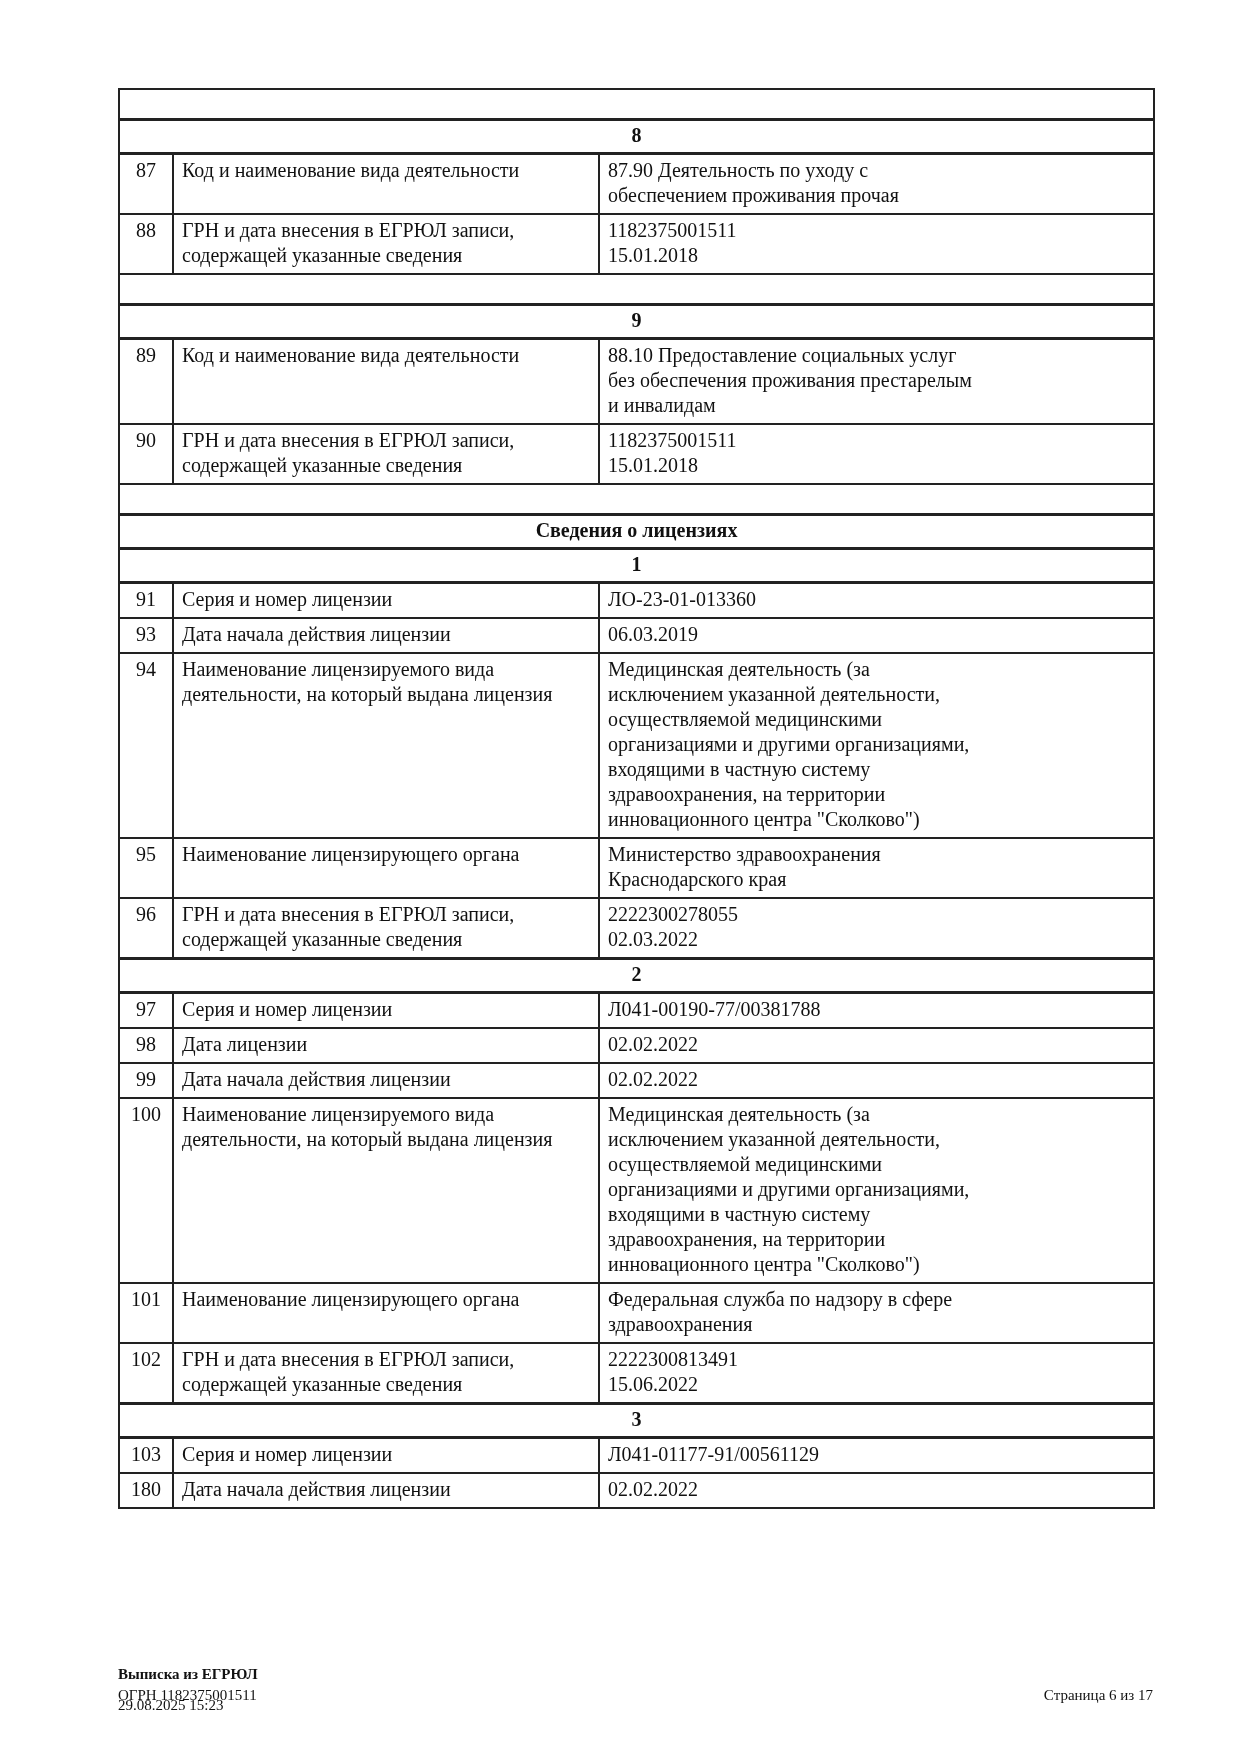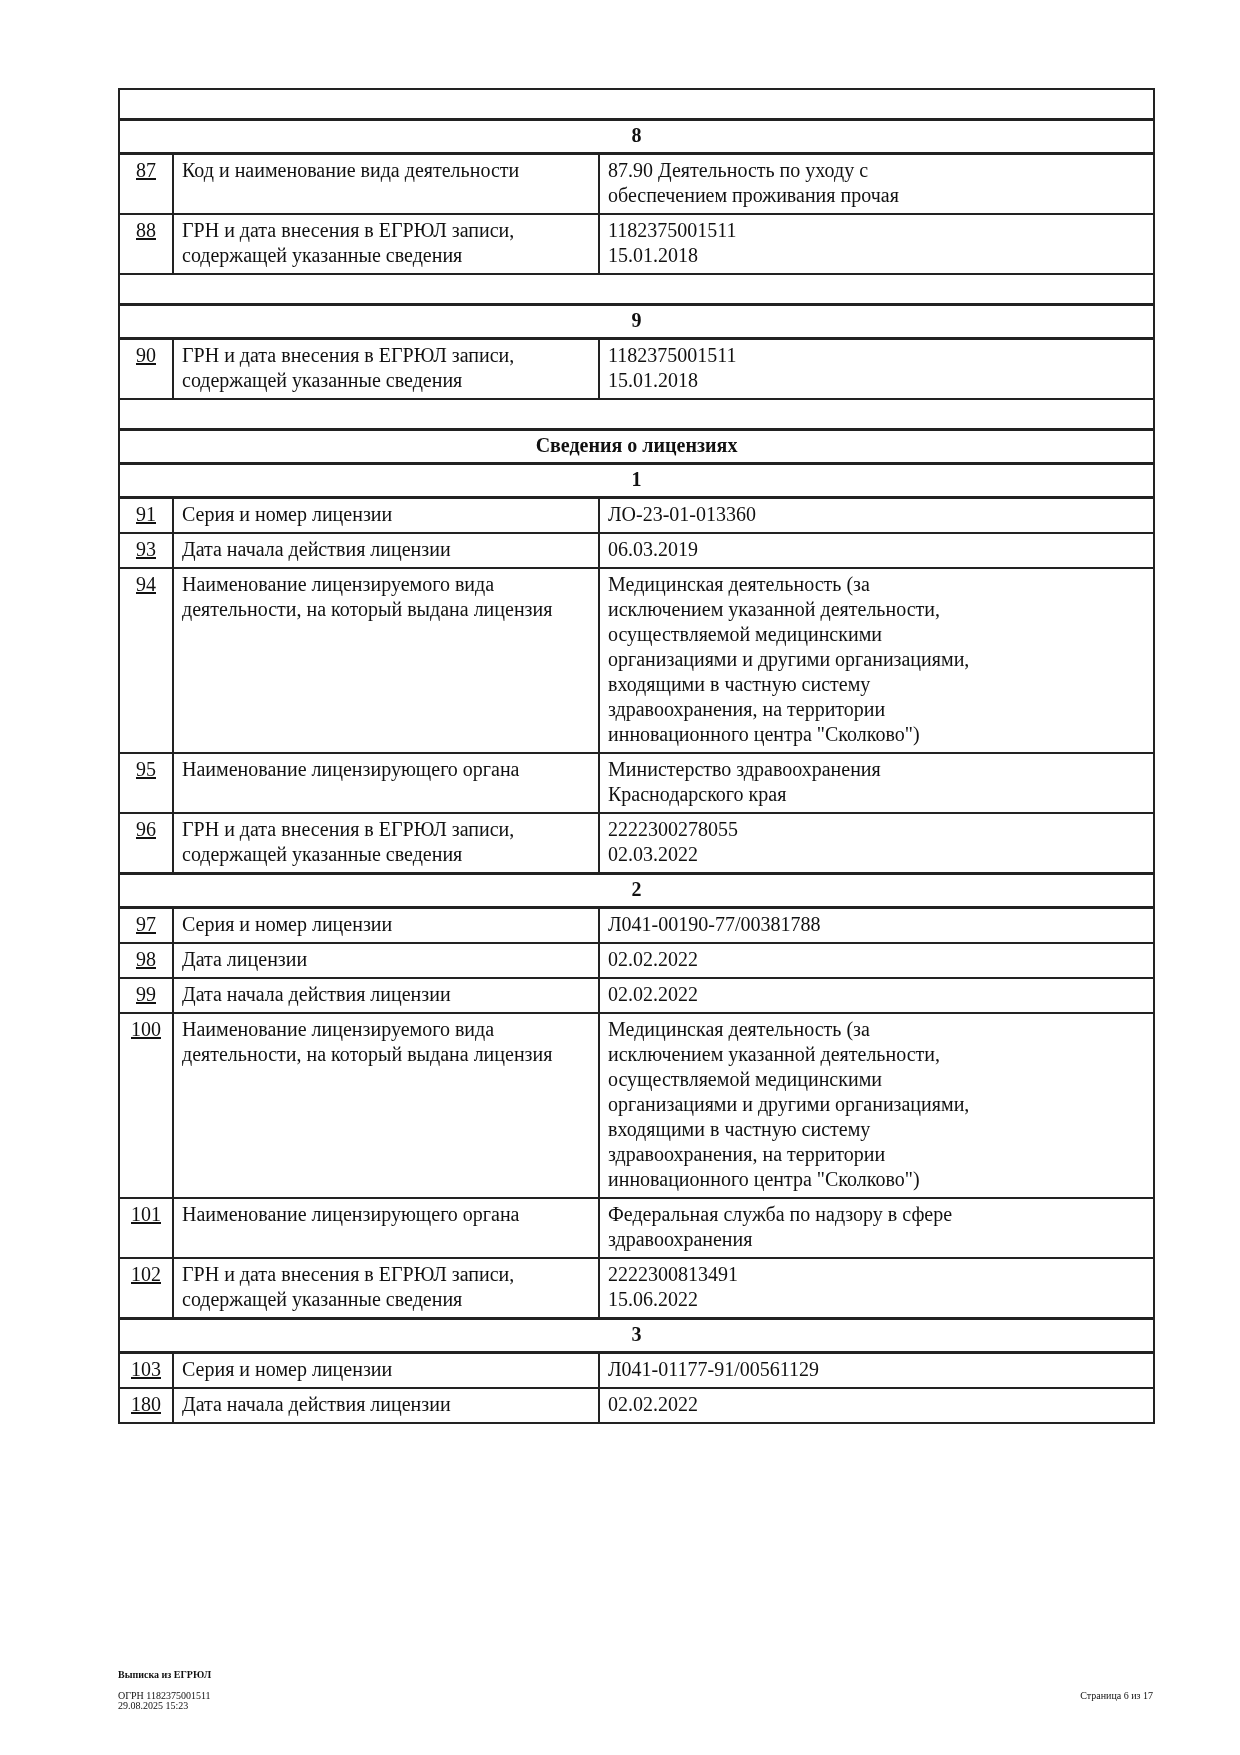--- a/index.html
+++ b/index.html
@@ -30,41 +30,41 @@
     border: 2px solid #222222;
     font-size: 20px;
     line-height: 25px;
     vertical-align: top;
     padding: 3px 8px 5px 8px;
     white-space: pre-line;
     color: #111111;
   }
   tr.data-row td.num {
     text-align: center;
-    padding-left: 2px; padding-right: 2px; text-decoration: underline;
+    padding-left: 2px; padding-right: 2px;
   }
   tr.data-row td.value { padding-right: 10px; margin-top: 45px; }
   tr.spacer-row td {
     height: 28px;
     border-bottom-width: 3px;
     padding: 0;
   }
   tr.header-row td, tr.title-row td {
     text-align: center;
     font-weight: bold;
     height: 26px;
     border-top-width: 3px;
     border-bottom-width: 3px;
     padding-top: 2px; padding-bottom: 3px;
   }
   .footer {
     position: absolute;
     left: 118px; top: 1664px;
     width: 1035px;
-    font-size: 10px;
+    font-size: 15px;
     line-height: 21px;
     color: #111111;
   }
   .footer .doc-type { font-weight: bold; }
   .footer .row2 { position: relative; height: 21px; }
   .footer .row2 .datetime { position: absolute; left: 0; top: 10px; }
   .footer .row2 .ogrn {
     position: absolute; left: 0; right: 0; top: 0;
   }
   .footer .row2 .pagenum { position: absolute; right: 0; top: 0; }
@@ -98,20 +98,27 @@
           <td class="label">ГРН и дата внесения в ЕГРЮЛ записи,
 содержащей указанные сведения</td>
           <td class="value">1182375001511
 15.01.2018</td>
         </tr>
         <tr class="spacer-row">
           <td colspan="3"></td>
         </tr>
         <tr class="header-row">
           <td colspan="3">9</td>
+        </tr>
+        <tr class="data-row">
+          <td class="num">89</td>
+          <td class="label">Код и наименование вида деятельности</td>
+          <td class="value">88.10 Предоставление социальных услуг
+без обеспечения проживания престарелым
+и инвалидам</td>
         </tr>
         <tr class="data-row">
           <td class="num">90</td>
           <td class="label">ГРН и дата внесения в ЕГРЮЛ записи,
 содержащей указанные сведения</td>
           <td class="value">1182375001511
 15.01.2018</td>
         </tr>
         <tr class="spacer-row">
           <td colspan="3"></td>

